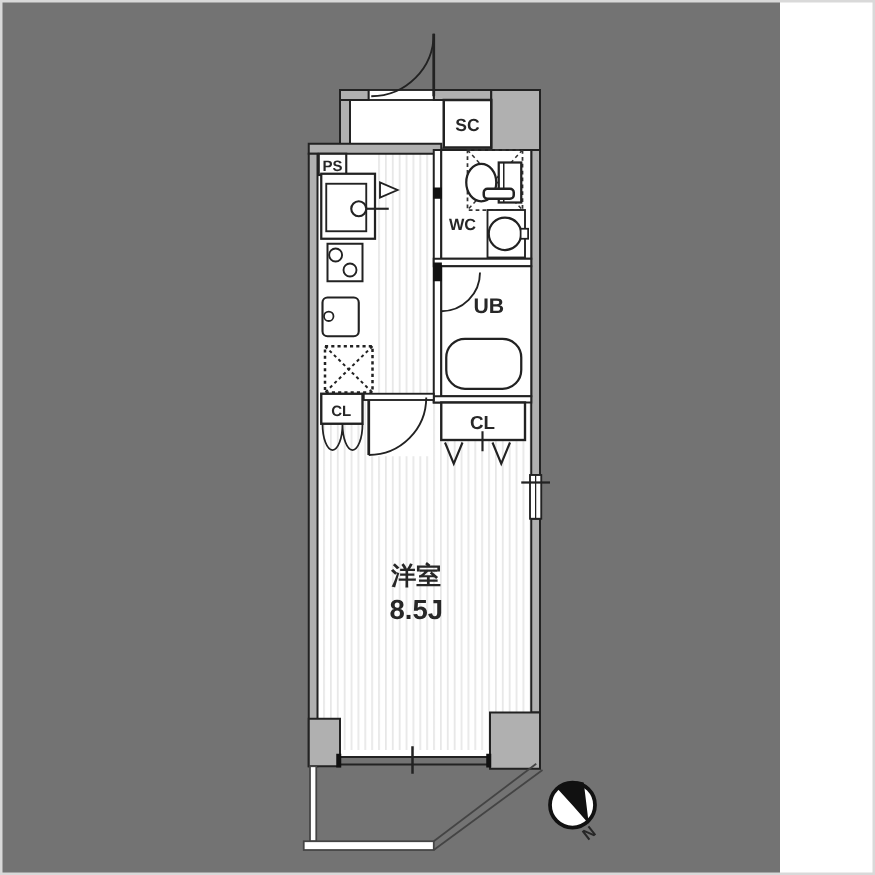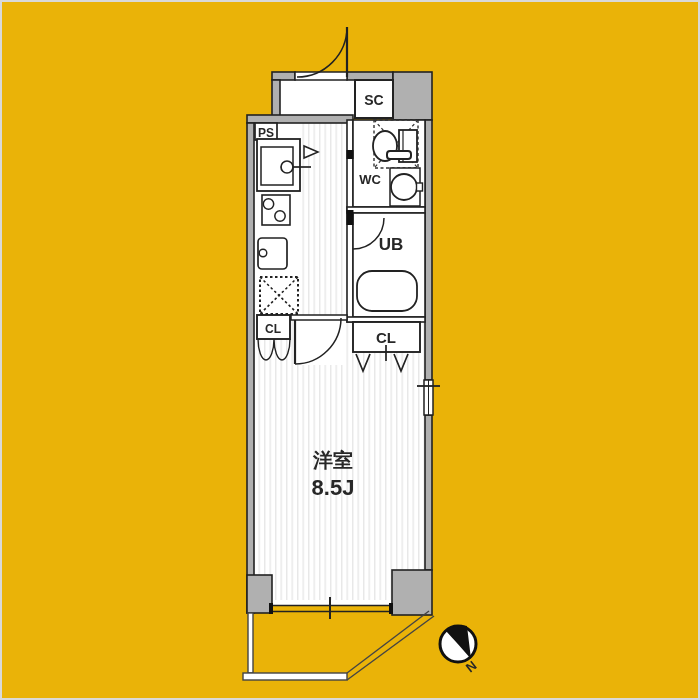--- a/index.html
+++ b/index.html
@@ -1,16 +1,16 @@
 <!DOCTYPE html>
 <html><head>
 <meta charset="utf-8">
 <style>
   html,body{margin:0;padding:0;background:#ffffff;}
-  .canvas{width:700px;height:700px;position:relative;background:#eab308;}
+  .canvas{width:624px;height:700px;position:relative;background:#737373;}
   svg{display:block;}
   text{font-family:"Liberation Sans","DejaVu Sans",sans-serif;fill:#272727;font-weight:600;}
   .lbl-sm{font-size:12px;}
   .lbl-md{font-size:13px;}
   .lbl-sc{font-size:14px;}
   .lbl-cl{font-size:15px;}
   .lbl-ub{font-size:17px;}
   .lbl-room{font-size:20px;}
   .lbl-size{font-size:22px;}
   .lbl-n{font-size:13px;font-weight:700;}

